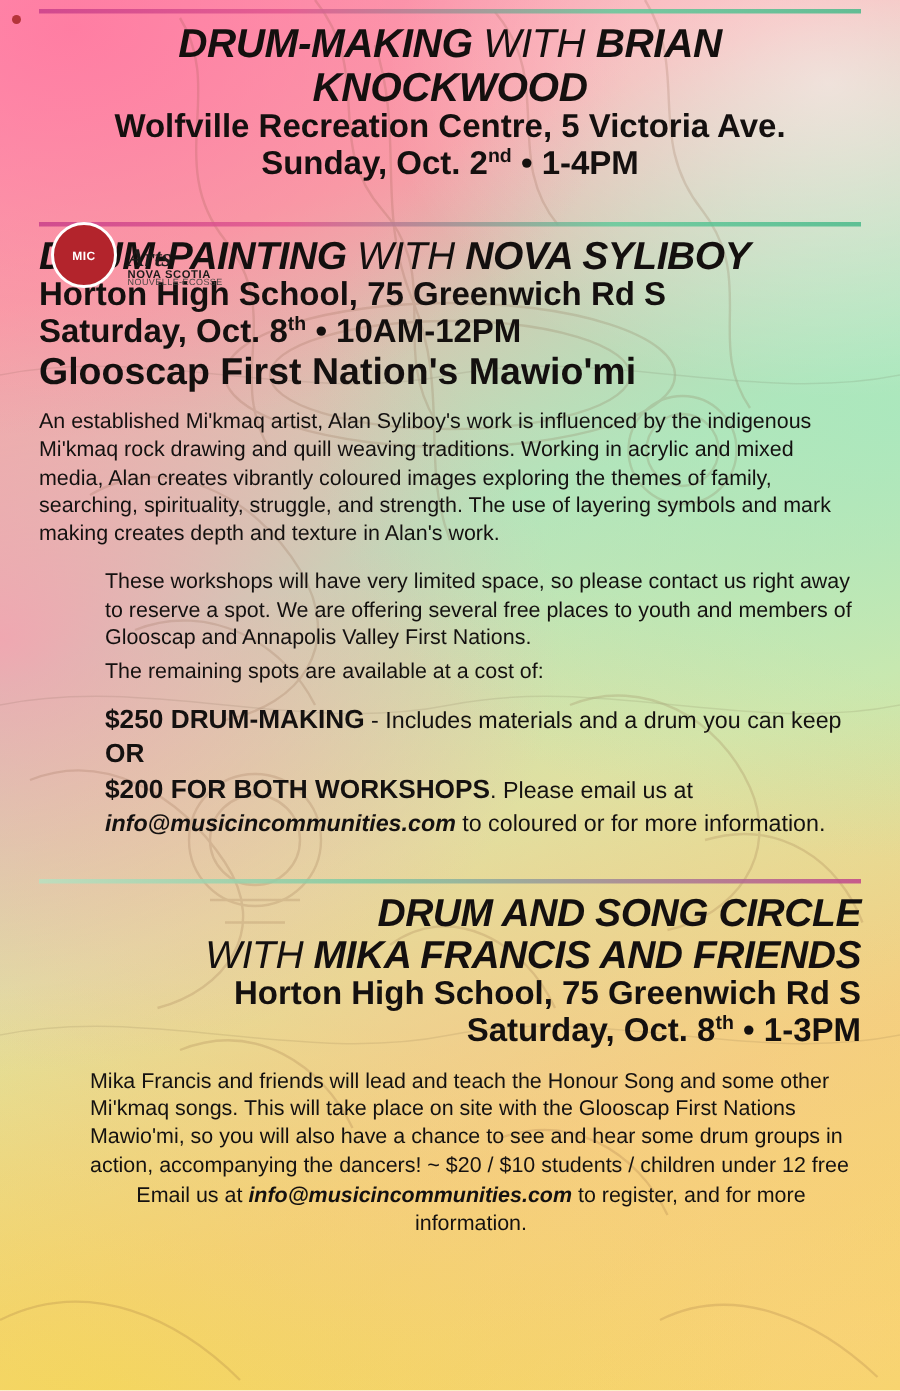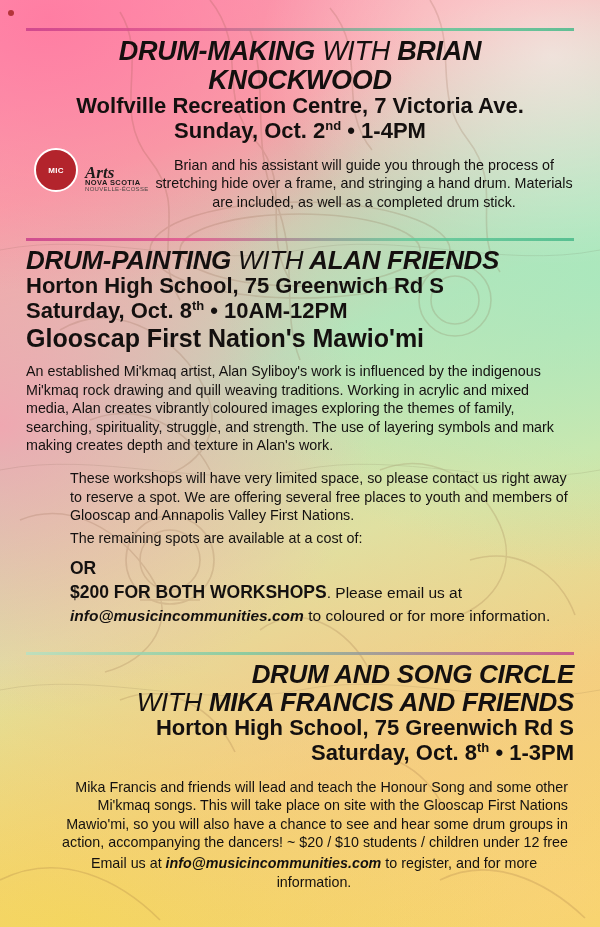--- a/index.html
+++ b/index.html
@@ -108,21 +108,21 @@
     line-height: 1.36;
     color: #141110;
   }
   .price-line b { font-size: 17.5px; }
   .price-line .em-italic {
     font-weight: bold;
     font-style: italic;
   }
 
   
-  .sec1 { padding-top: 28px; }
+  .sec1 { padding-top: 6px; }
   .sec1 .heads { text-align: center; }
   .sec1 .para {
     margin-top: 12px;
     margin-left: 128px;
     text-align: center;
   }
 
   
   .logos {
     position: absolute;
@@ -173,21 +173,21 @@
 
   
   .sec2 { margin-top: 26px; }
   .sec2 .title-line { font-size: 26px; }
 
   
   .sec4 { margin-top: 26px; text-align: right; }
   .sec4 .title-line { font-size: 26px; }
   .sec4 .para {
     margin-top: 12px;
-    text-align: right;
+    text-align: left;
     margin-left: 34px;
     margin-right: 6px;
   }
 
   .spacer-sm { height: 10px; }
 
   
   .corner-dot {
     position: absolute;
     left: 8px; top: 10px;
@@ -248,49 +248,51 @@
   <div class="content">
 
     <div class="sec1">
       <div class="rule"></div>
       <div class="heads">
         <div class="title-line">
           <span>DRUM-MAKING</span>
           <span class="light">WITH</span>
           <span>BRIAN KNOCKWOOD</span>
         </div>
-        <div class="sub-line">Wolfville Recreation Centre, 7 Victoria Ave.</div>
+        <div class="sub-line">Wolfville Recreation Centre, 5 Victoria Ave.</div>
         <div class="sub-line">
           <span>Sunday, Oct. 2</span><sup>nd</sup><span> • 1-4PM</span>
         </div>
       </div>
-      <div class="body-text para">Brian and his assistant will guide you through the process of stretching hide over a frame, and stringing a hand drum. Materials are included, as well as a completed drum stick.</div>
     </div>
 
     <div class="sec2">
       <div class="rule"></div>
       <div class="title-line">
         <span>DRUM-PAINTING</span>
         <span class="light">WITH</span>
-        <span>ALAN FRIENDS</span>
+        <span>NOVA SYLIBOY</span>
       </div>
       <div class="sub-line">Horton High School, 75 Greenwich Rd S</div>
       <div class="sub-line">
         <span>Saturday, Oct. 8</span><sup>th</sup><span> • 10AM-12PM</span>
       </div>
       <div class="bigname">Glooscap First Nation's Mawio'mi</div>
       <div class="body-text" style="margin-top:10px;">An established Mi'kmaq artist, Alan Syliboy's work is influenced by the indigenous Mi'kmaq rock drawing and quill weaving traditions. Working in acrylic and mixed media, Alan creates vibrantly coloured images exploring the themes of family, searching, spirituality, struggle, and strength. The use of layering symbols and mark making creates depth and texture in Alan's work.</div>
     </div>
 
     <div style="margin-top:14px;margin-left:44px;">
       <div class="body-text">These workshops will have very limited space, so please contact us right away to reserve a spot. We are offering several free places to youth and members of Glooscap and Annapolis Valley First Nations.</div>
       <div class="body-text" style="margin-top:4px;">The remaining spots are available at a cost of:</div>
 
       <div class="spacer-sm"></div>
 
+      <div class="price-line">
+        <b>$250 DRUM-MAKING</b><span> - Includes materials and a drum you can keep</span>
+      </div>
       <div class="price-line">
         <b>OR</b>
       </div>
       <div class="price-line">
         <b>$200 FOR BOTH WORKSHOPS</b><span>. Please email us at</span>
       </div>
       <div class="price-line">
         <span class="em-italic">info@musicincommunities.com</span><span> to coloured or for more information.</span>
       </div>
     </div>

